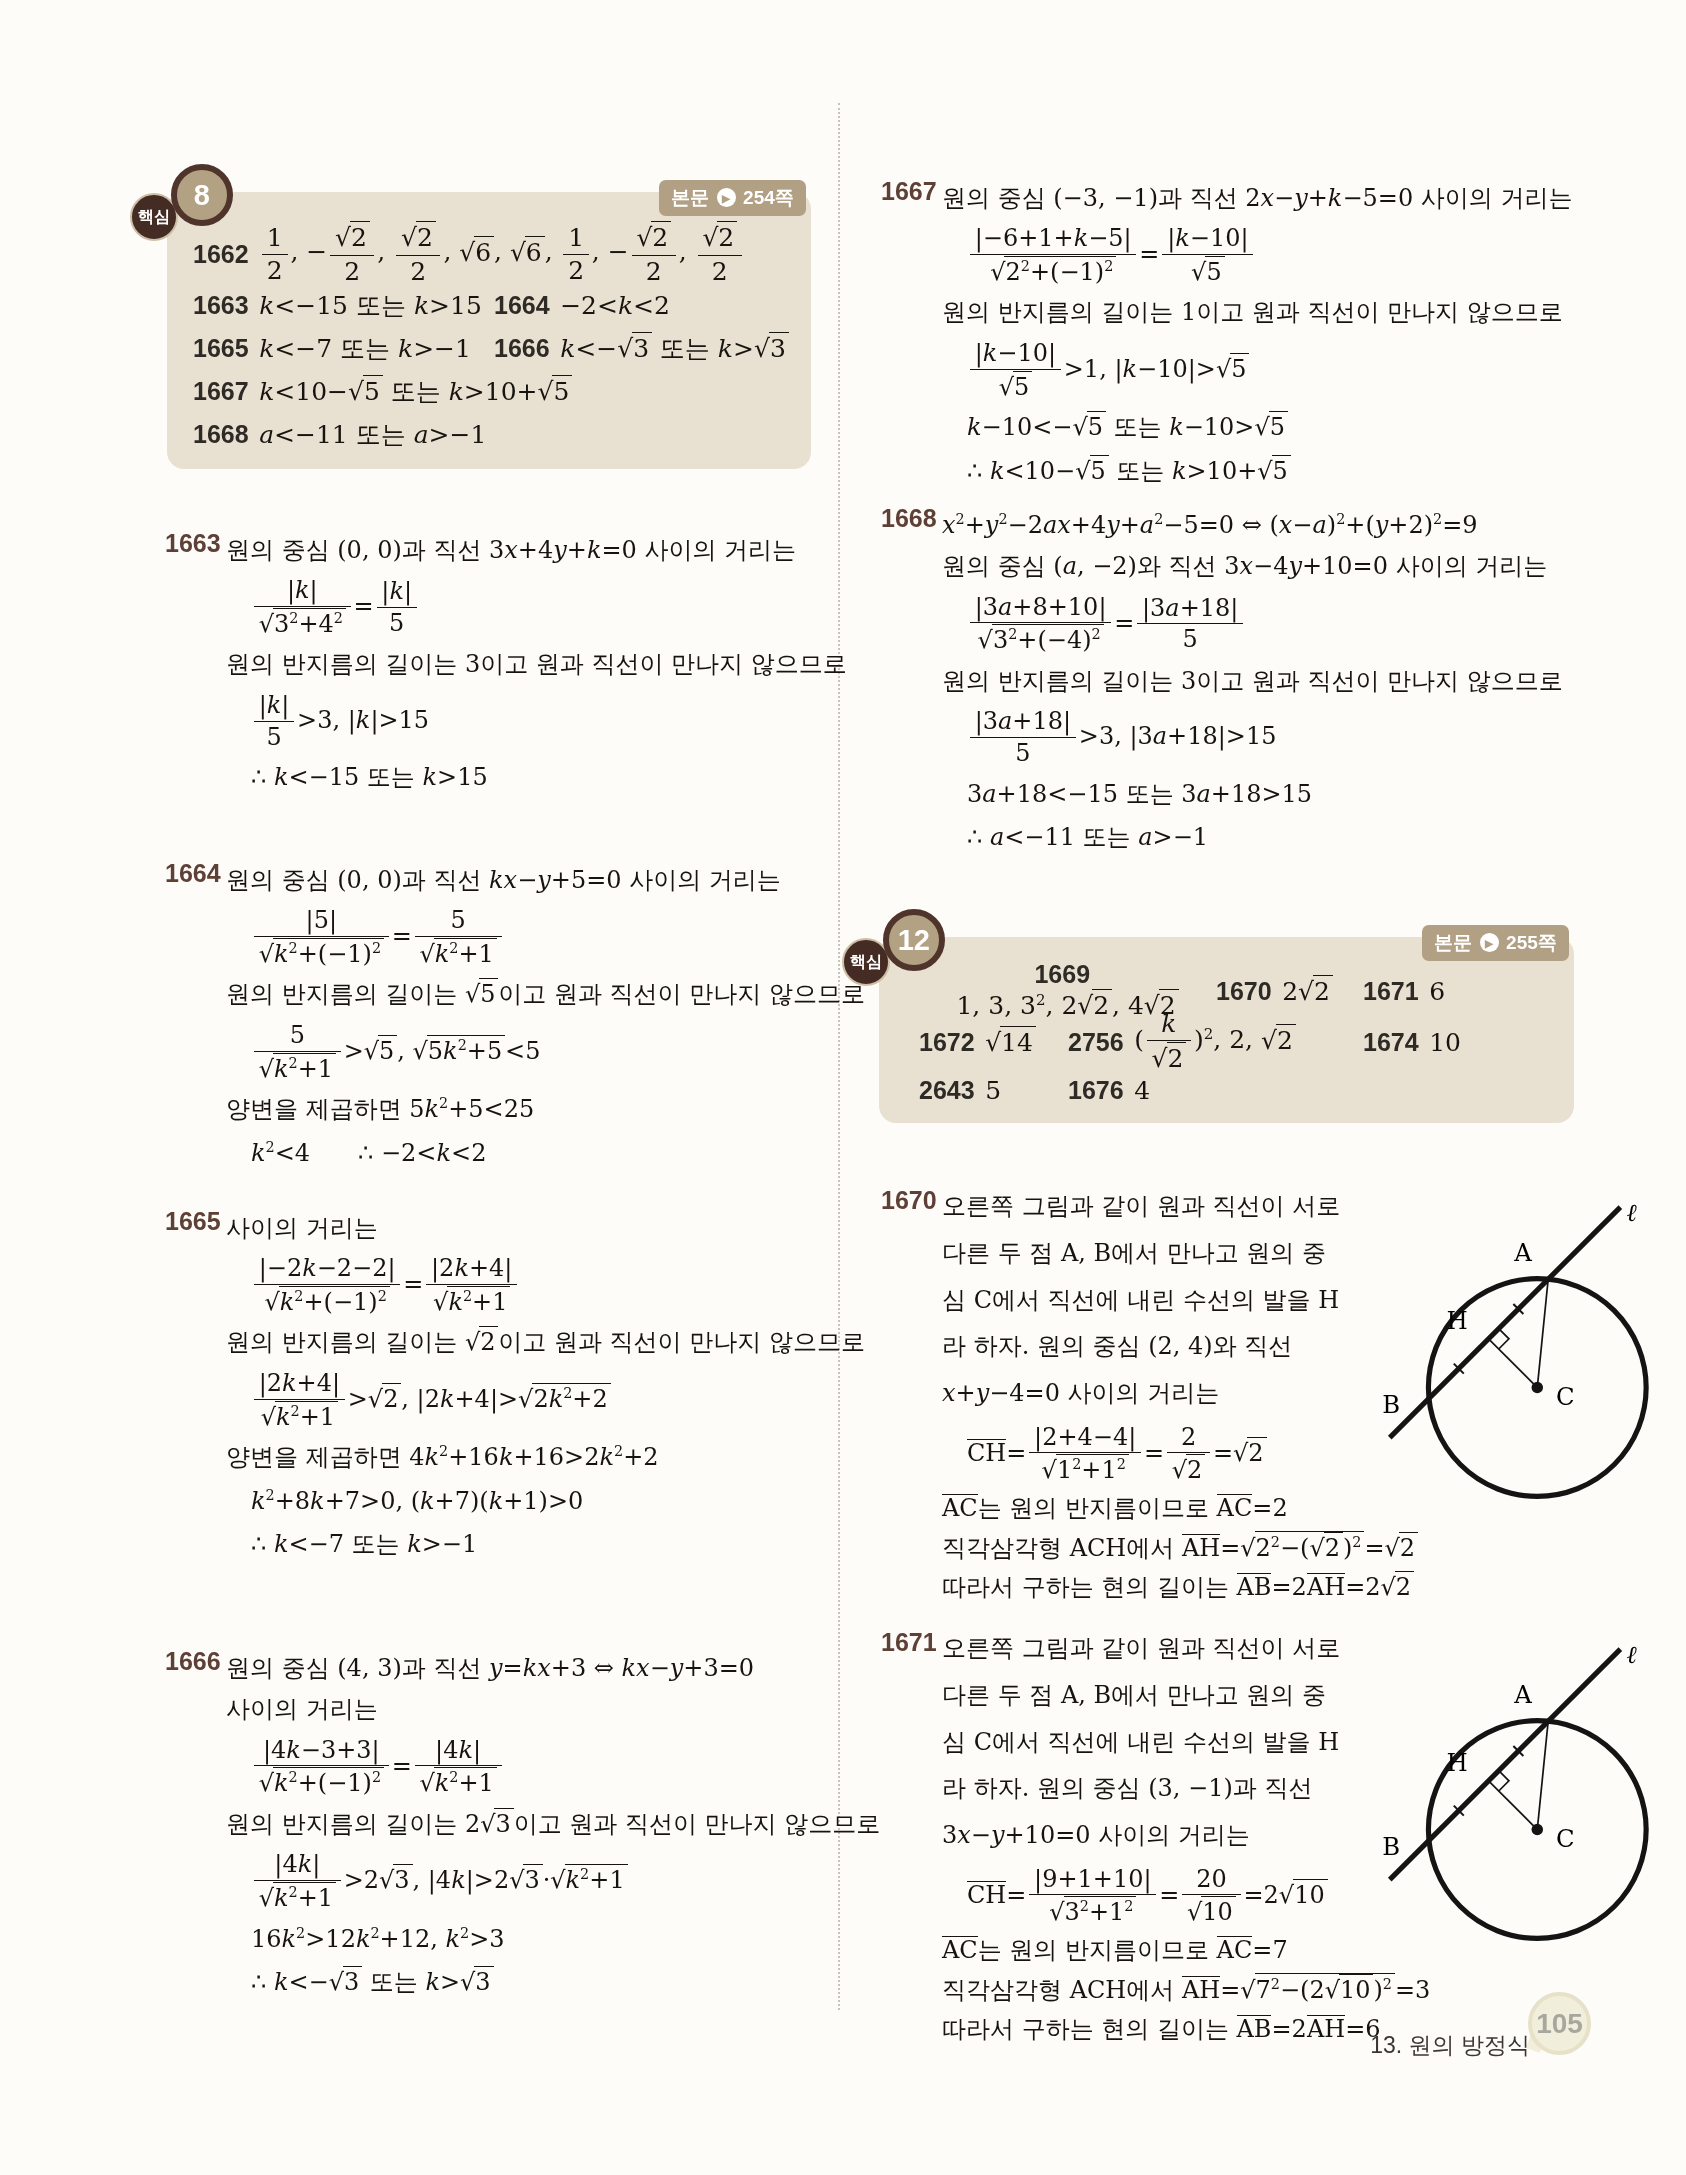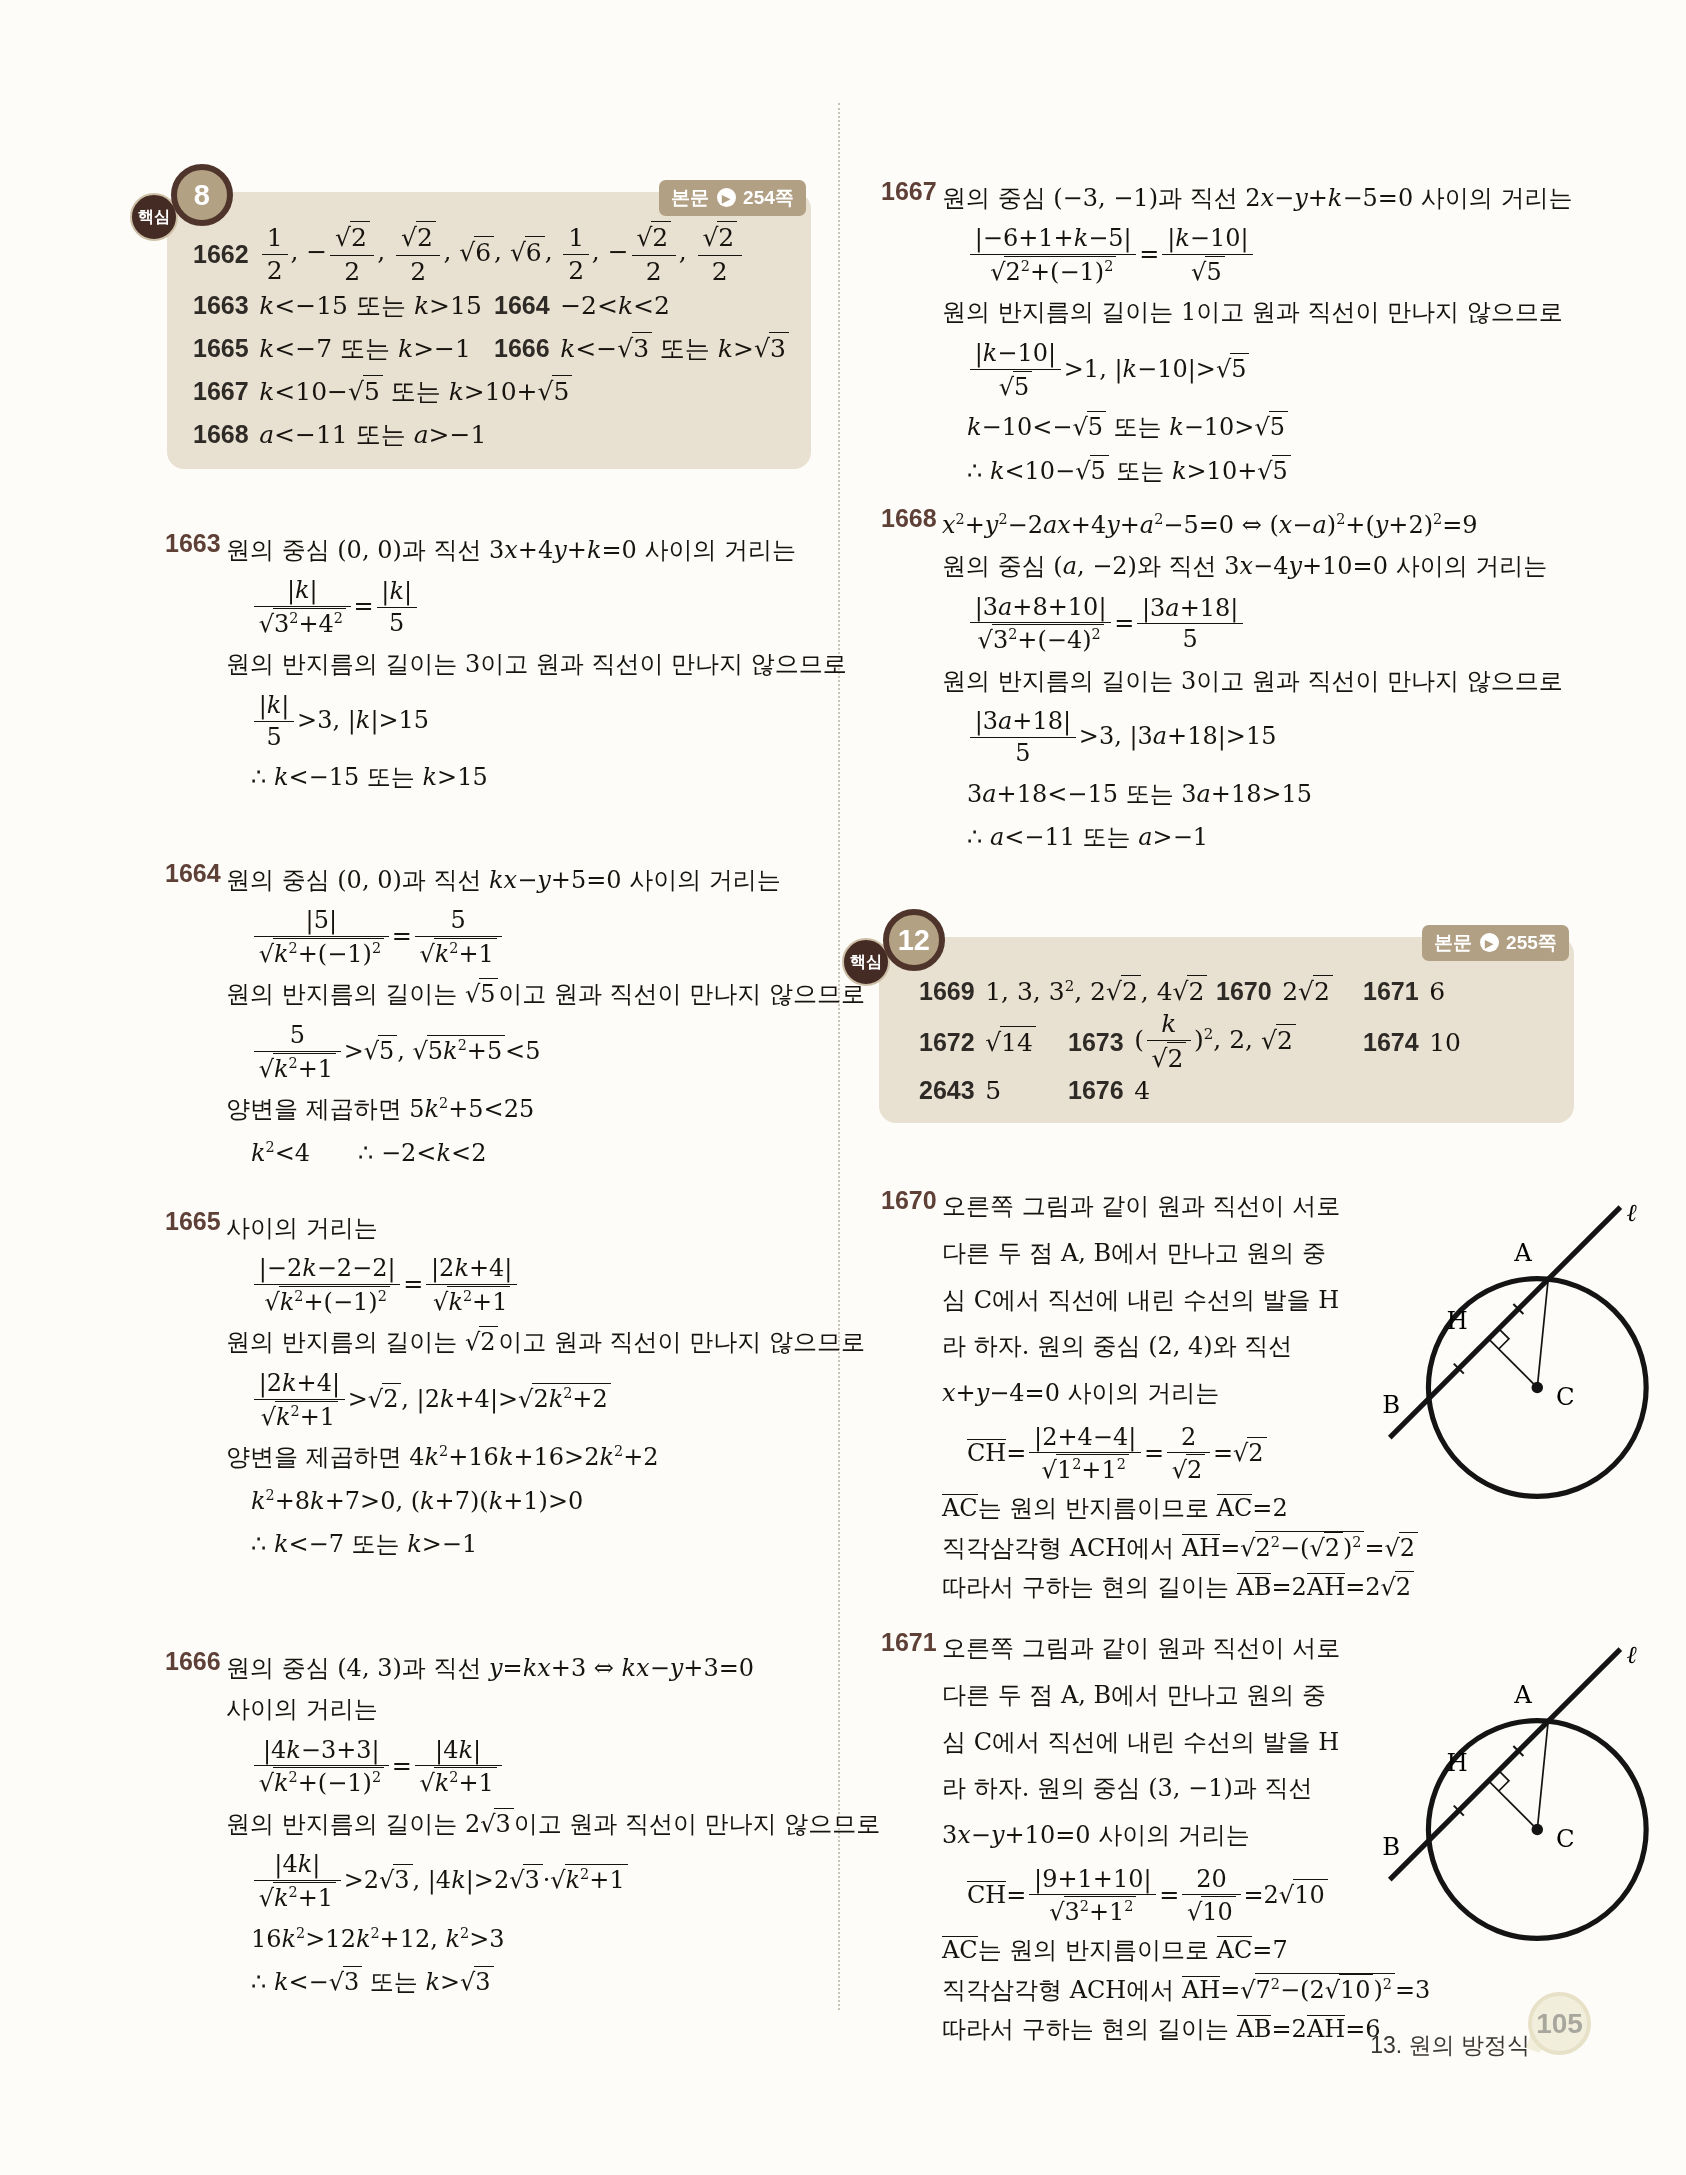--- a/index.html
+++ b/index.html
@@ -24,21 +24,21 @@
        border-radius:6.7px;color:#fff;font:700 19px "Liberation Sans",sans-serif;
        display:flex;align-items:center;gap:7.6px;padding:0 12.4px;}
   .refarrow{width:19px;height:19px;border-radius:50%;background:#fff;color:var(--label,#b2a084);
        font-size:10.5px;display:flex;align-items:center;justify-content:center;}
   .arow{display:flex;align-items:center;height:43px;margin-left:26px;}
   .arow.tall{height:59px;}
   .box12 .arow{margin-left:40px;}
   .arow.short{height:38px;}
   .acell{display:flex;align-items:center;}
   .w315{width:301px;}
-  .w311{width:297px;}
+  .w311{width:297px;flex-direction:column;}
   .w154{width:147px;}
   .w156{width:149px;}
   .w309{width:295px;}
   .anum{font:700 25px "Liberation Sans",sans-serif;color:#2e2a26;margin-right:10.5px;}
   .amath{font-size:25px;white-space:nowrap;}
 
   
   .sol{position:absolute;width:669px;}
   .snum{position:absolute;left:0;top:2.9px;font:700 25px "Liberation Sans",sans-serif;
         color:var(--brown,#5e4036);}
@@ -364,21 +364,21 @@
     </div>
     <div class="arow tall">
       <span class="acell w156">
         <span class="anum">1672</span>
         <span class="amath"><span class="sqrt">
               <span class="rad">√</span>
               <span class="vinc">14</span>
             </span></span>
       </span>
       <span class="acell w309">
-        <span class="anum">1673</span>
+        <span class="anum">2756</span>
         <span class="amath">(<span class="frac"><span class="num"><i>k</i></span><span class="den"><span class="sqrt">
                   <span class="rad">√</span>
                   <span class="vinc">2</span>
                 </span></span></span>)<sup>2</sup>, 2, <span class="sqrt">
               <span class="rad">√</span>
               <span class="vinc">2</span>
             </span></span>
       </span>
       <span class="acell">
         <span class="anum">1674</span>

